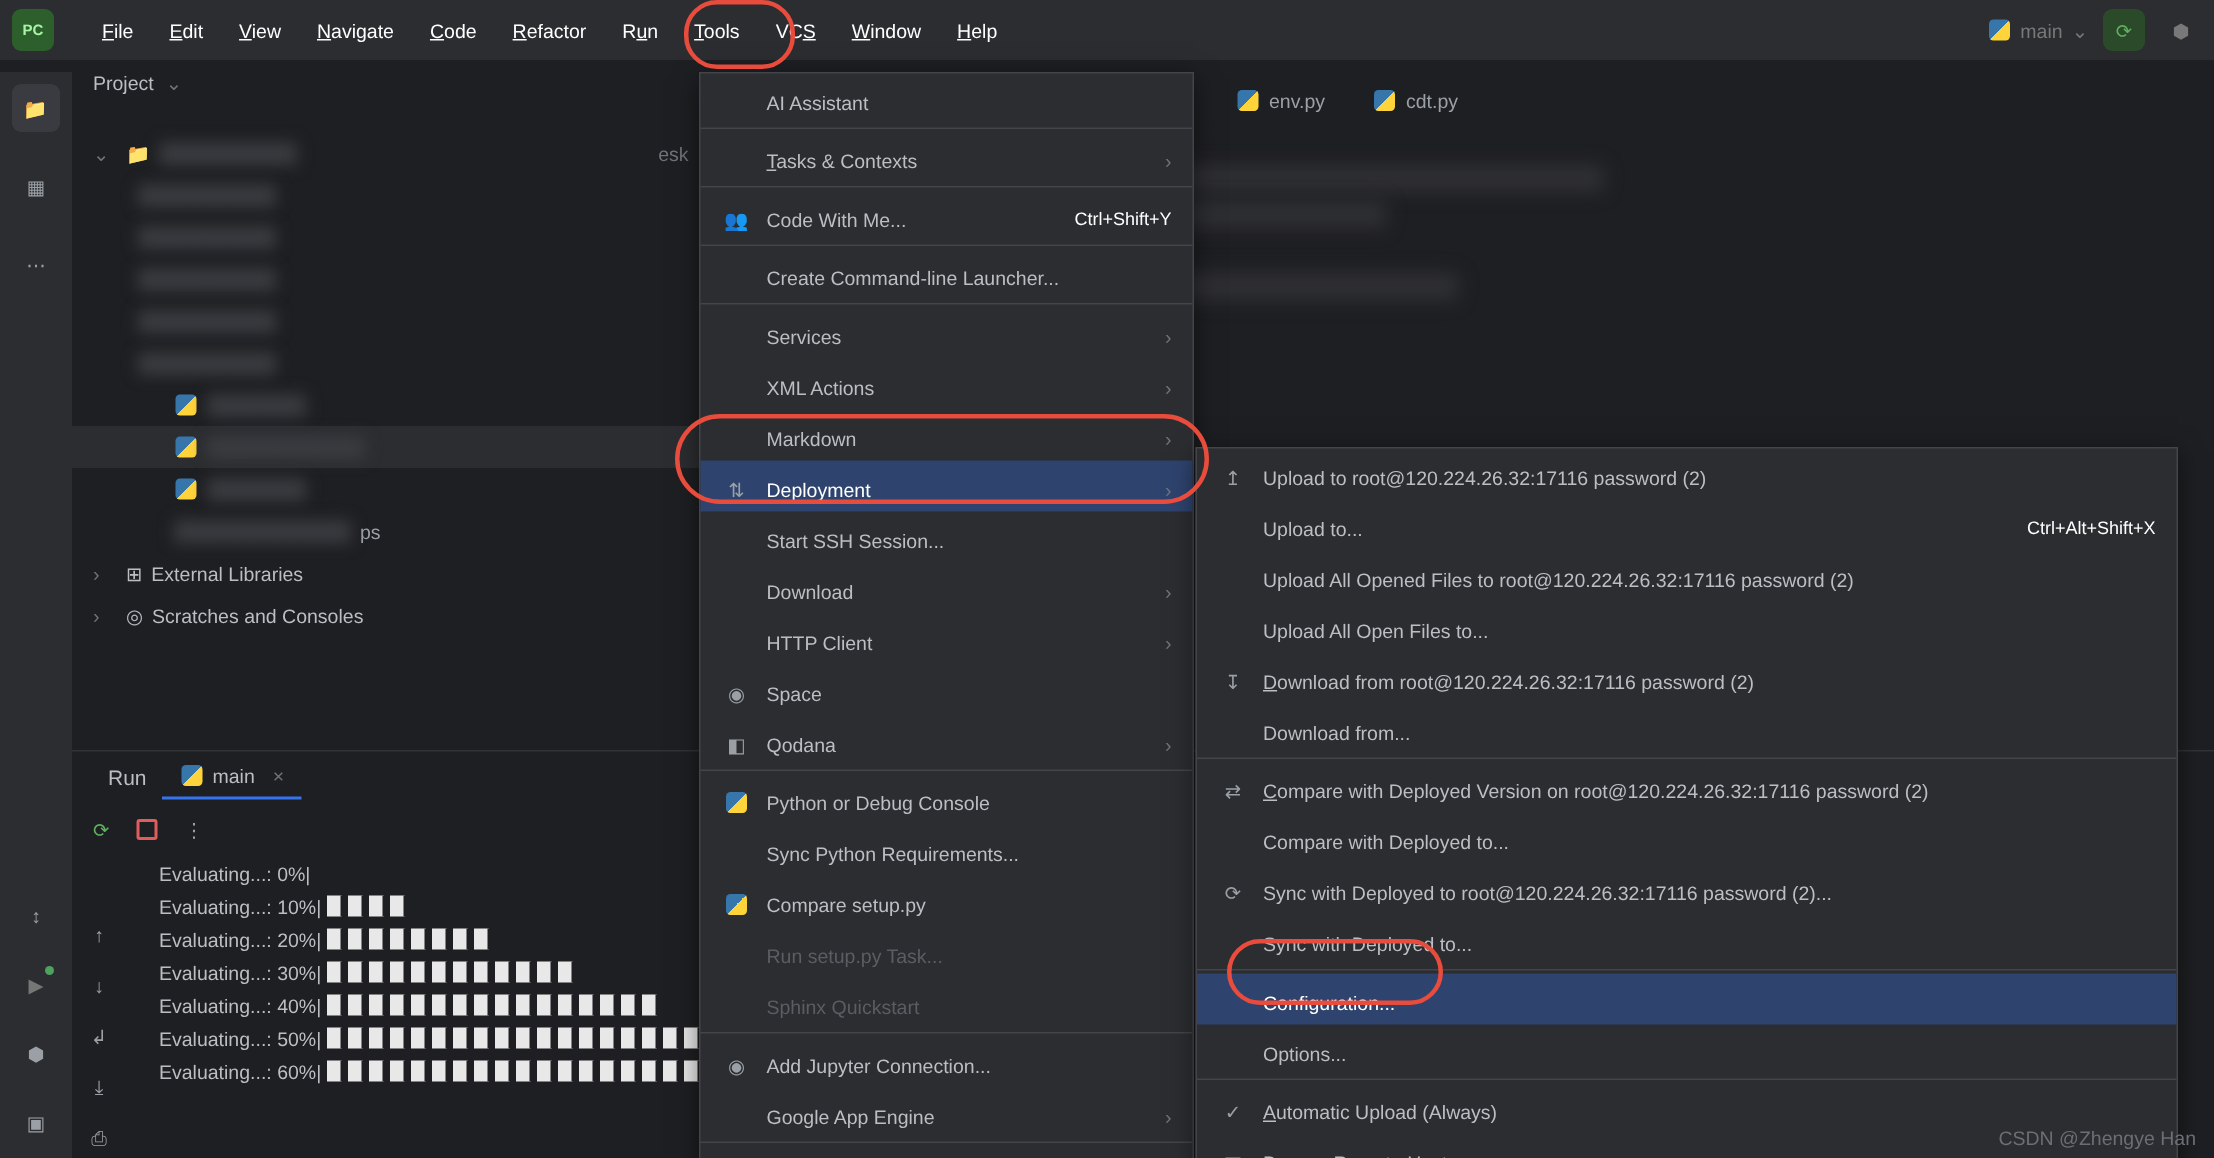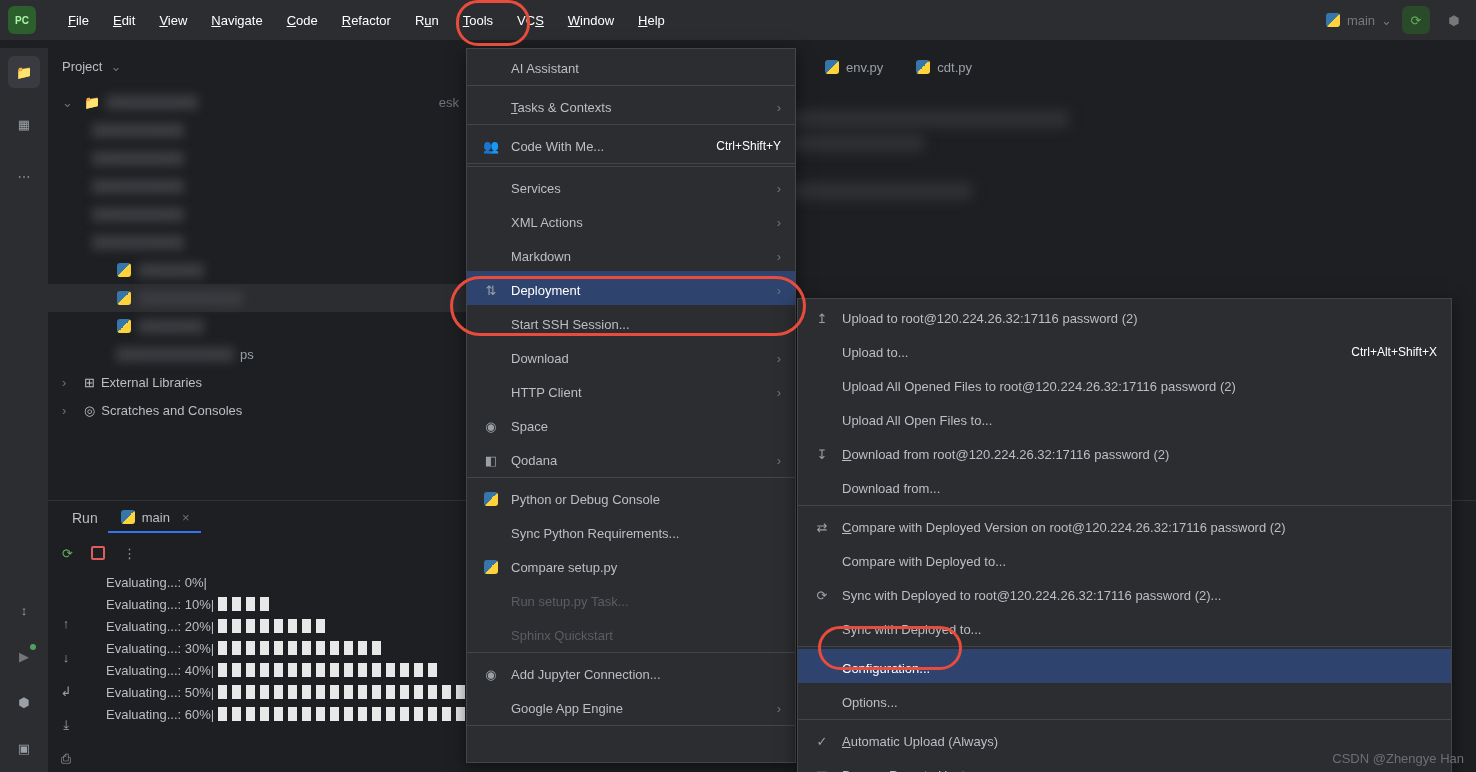--- a/index.html
+++ b/index.html
@@ -20,21 +20,21 @@
 .tool-strip-left .tool-btn { width:32px; height:32px; display:flex; align-items:center; justify-content:center; border-radius:6px; color:#9aa0a6;}
 .tool-strip-left .tool-btn.active { background:#393b40; }
 .tool-strip-bottom { position:absolute; bottom:8px; left:0; width:48px; display:flex; flex-direction:column; align-items:center; gap:14px;}
 .tool-strip-bottom .tool-btn { width:32px; height:32px; display:flex; align-items:center; justify-content:center; color:#9aa0a6;}
 .tool-run-icon { width:32px; height:32px; border-radius:6px; background:#2b2d30; display:flex; align-items:center; justify-content:center; position:relative;}
 .tool-run-icon .tri { color:#767676;}
 .tool-run-icon .dot { position:absolute; top:4px; right:4px; width:6px; height:6px; background:#4fa15f; border-radius:50%;}
 
 
 .project-panel { position:absolute; left:48px; top:48px; width:420px; height:452px; background:#1e1f22; border-right:1px solid #1e1f22;}
-.project-header { height:36px; display:flex; align-items:center; padding:0 14px; gap:8px; color:#bcbec4; font-size:14px;}
+.project-header { height:36px; display:flex; padding:0 14px; gap:8px; color:#bcbec4; font-size:14px;}
 .project-header .chev { color:#6f737a; }
 .project-tree { padding:4px 0;}
 .tree-item { height:28px; display:flex; align-items:center; padding-left:14px; gap:6px; color:#bcbec4;}
 .tree-item .arrow { width:16px; color:#6f737a; }
 .tree-item .folder { color:#6f737a;}
 .tree-item .blur { filter: blur(5px); background:#3a3c40; color:#3a3c40; border-radius:2px; padding:0 20px;}
 .tree-item.sel { background:#2b2d30;}
 .tree-spacer { width:24px;}
 .tree-spacer2 { width:48px;}
 
@@ -224,20 +224,23 @@
       <span><u>T</u>asks &amp; Contexts</span>
       <span class="arrow-r">›</span>
     </div>
   <div class="menu-sep"></div>
   <div class="menu-row">
       <span class="ico">👥</span>
       <span>Code With Me...</span>
       <span class="shortcut">Ctrl+Shift+Y</span>
     </div>
   <div class="menu-sep"></div>
+  <div class="menu-row">
+      <span>Create Command-line Launcher...</span>
+    </div>
   <div class="menu-sep"></div>
   <div class="menu-row">
       <span>Services</span>
       <span class="arrow-r">›</span>
     </div>
   <div class="menu-row">
       <span>XML Actions</span>
       <span class="arrow-r">›</span>
     </div>
   <div class="menu-row">

